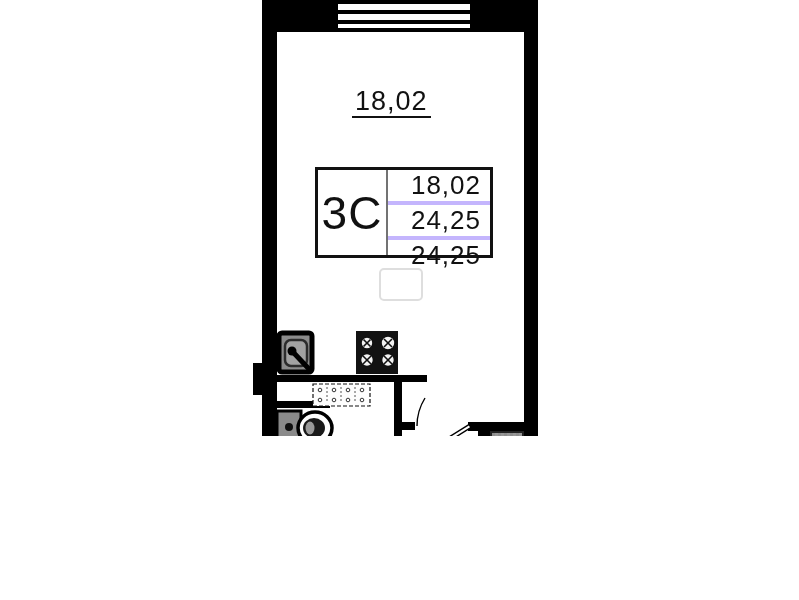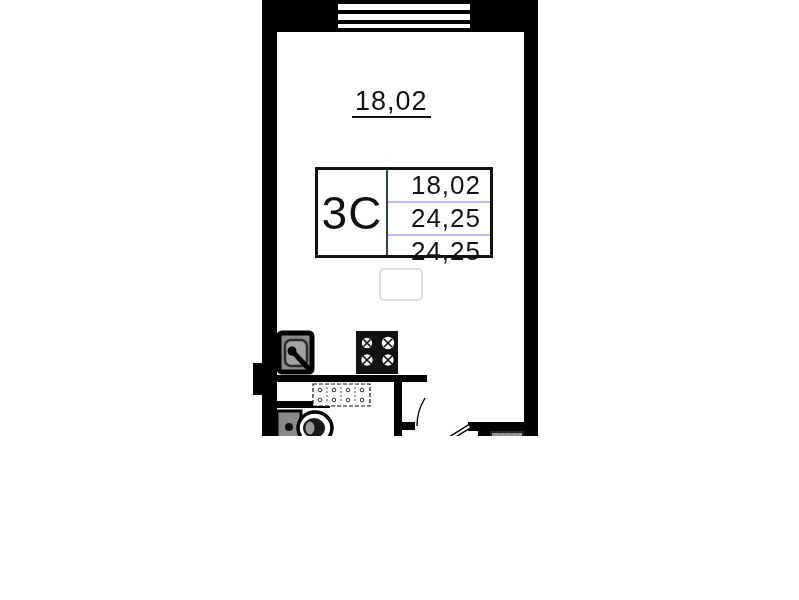--- a/index.html
+++ b/index.html
@@ -14,25 +14,25 @@
           background:repeating-linear-gradient(90deg,#8d8d8d 0 3px,#979797 3px 6px);
           border:2px solid #222;box-sizing:border-box;}
   
   .ghost{position:absolute;left:379px;top:268px;width:40px;height:29px;border:2px solid #dedede;border-radius:5px;}
   
   .arealabel{position:absolute;font-size:27px;line-height:28px;letter-spacing:1px;
              border-bottom:2px solid #111;padding:0 3px 1px 3px;white-space:nowrap;}
   
   .infotable{position:absolute;left:315px;top:167px;width:178px;height:91px;
              border:3px solid #111;box-sizing:border-box;display:flex;background:#fff;}
-  .typecell{width:68px;border-right:2px solid #14532d;display:flex;align-items:center;
+  .typecell{width:68px;border-right:2px solid #737373;display:flex;align-items:center;
             justify-content:center;font-size:46px;letter-spacing:1px;}
   .valcol{flex:1;display:flex;flex-direction:column;}
   .valrow{flex:1;display:flex;align-items:center;justify-content:flex-end;
-          padding-right:9px;font-size:26px;letter-spacing:1px;border-top:2px solid #c4b5fd;}
+          padding-right:9px;font-size:26px;letter-spacing:1px;border-top:4px solid #c4b5fd;}
   .valrow:first-child{border-top:none;}
   svg{position:absolute;left:0;top:0;}
 </style>
 </head>
 <body>
 
 <div class="stage">
 
   <div class="wall" style="left:262px;top:0;width:76px;height:32px;"></div>
   <div class="wall" style="left:470px;top:0;width:68px;height:32px;"></div>

